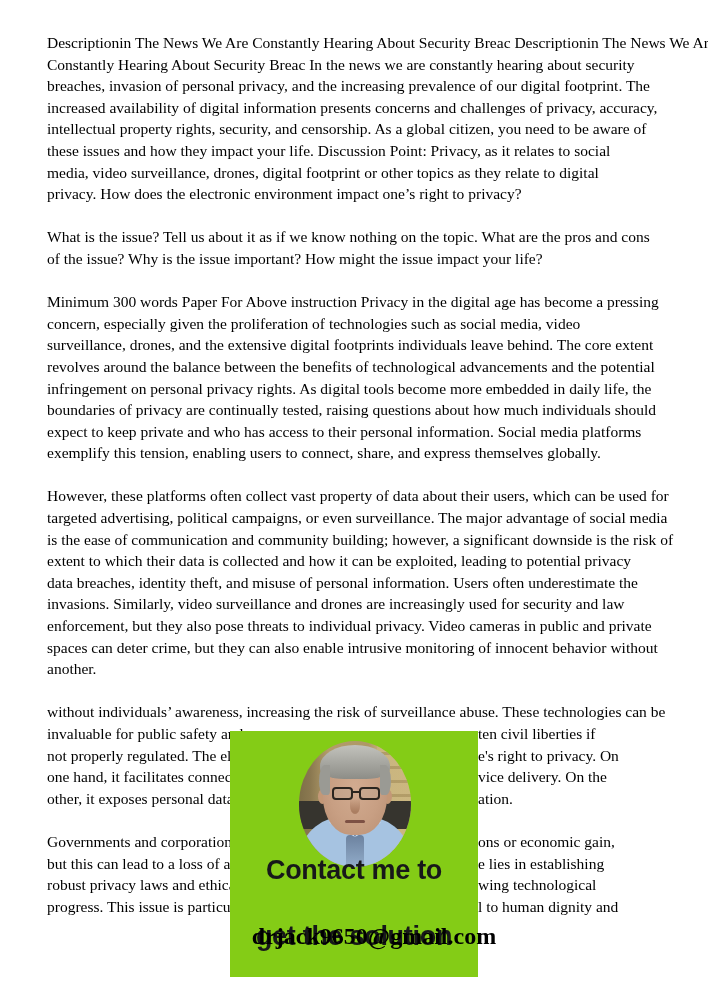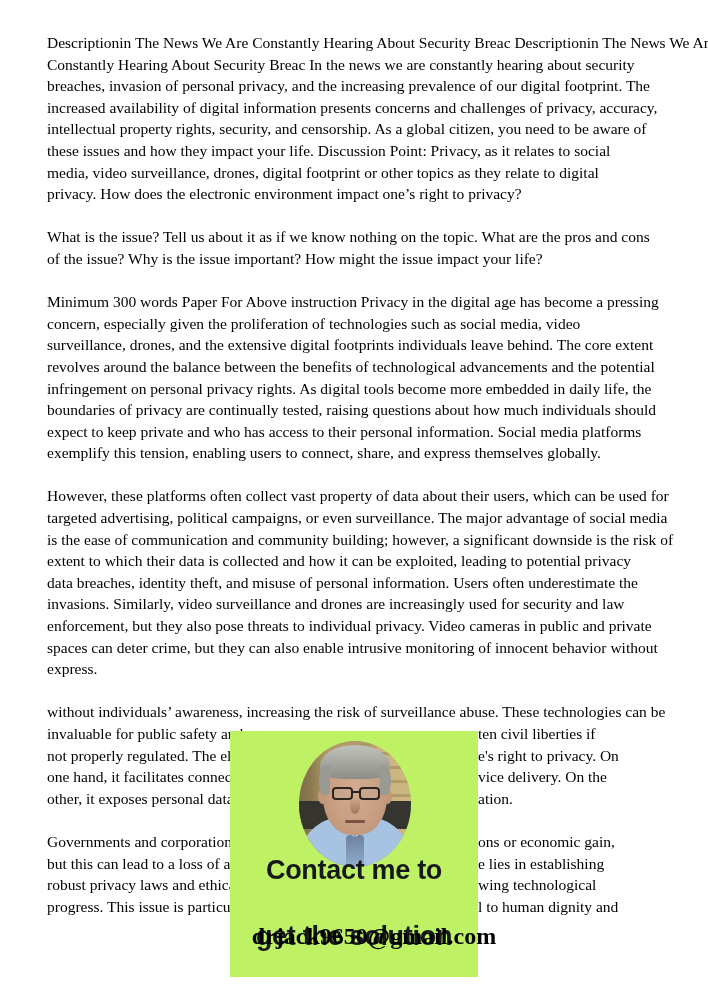--- a/index.html
+++ b/index.html
@@ -89,38 +89,38 @@
       </div>
       <div class="para">
         <div class="line">However, these platforms often collect vast property of data about their users, which can be used for</div>
         <div class="line">targeted advertising, political campaigns, or even surveillance. The major advantage of social media</div>
         <div class="line">is the ease of communication and community building; however, a significant downside is the risk of</div>
         <div class="line">extent to which their data is collected and how it can be exploited, leading to potential privacy</div>
         <div class="line">data breaches, identity theft, and misuse of personal information. Users often underestimate the</div>
         <div class="line">invasions. Similarly, video surveillance and drones are increasingly used for security and law</div>
         <div class="line">enforcement, but they also pose threats to individual privacy. Video cameras in public and private</div>
         <div class="line">spaces can deter crime, but they can also enable intrusive monitoring of innocent behavior without</div>
-        <div class="line">express.</div>
+        <div class="line">another.</div>
       </div>
       <div class="para">
         <div class="line">without individuals’ awareness, increasing the risk of surveillance abuse. These technologies can be</div>
         <div class="line"><span class="frag-left">invaluable for public safety and</span><span class="frag-right">ten civil liberties if</span></div>
         <div class="line"><span class="frag-left">not properly regulated. The elec</span><span class="frag-right">e's right to privacy. On</span></div>
         <div class="line"><span class="frag-left">one hand, it facilitates connectiv</span><span class="frag-right">vice delivery. On the</span></div>
         <div class="line"><span class="frag-left">other, it exposes personal data t</span><span class="frag-right">ation.</span></div>
       </div>
       <div class="para">
         <div class="line"><span class="frag-left">Governments and corporations</span><span class="frag-right">ons or economic gain,</span></div>
         <div class="line"><span class="frag-left">but this can lead to a loss of auto</span><span class="frag-right">e lies in establishing</span></div>
         <div class="line"><span class="frag-left">robust privacy laws and ethical</span><span class="frag-right">wing technological</span></div>
         <div class="line"><span class="frag-left">progress. This issue is particular</span><span class="frag-right">l to human dignity and</span></div>
       </div>
     </div>
 
-  <div class="ad-overlay" style="background: #bef264;">
+  <div class="ad-overlay" style="background: #84cc16;">
     <div class="photo">
       <div class="ph-bg"></div>
       <div class="ph-frames"></div>
       <div class="ph-band"></div>
       <div class="ph-neck"></div>
       <div class="ph-shirt">
         <div class="ph-shirt-shade"></div>
       </div>
       <div class="ph-collar-l"></div>
       <div class="ph-collar-r"></div>

